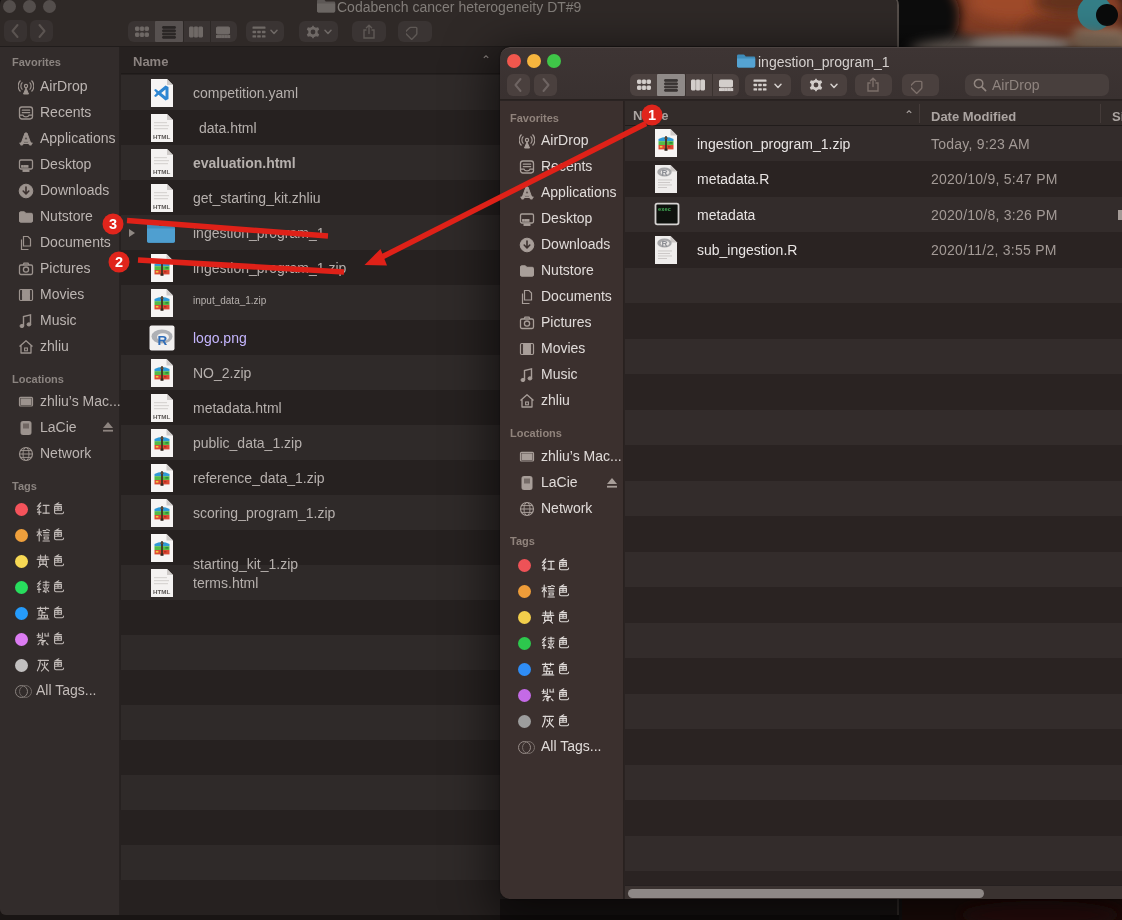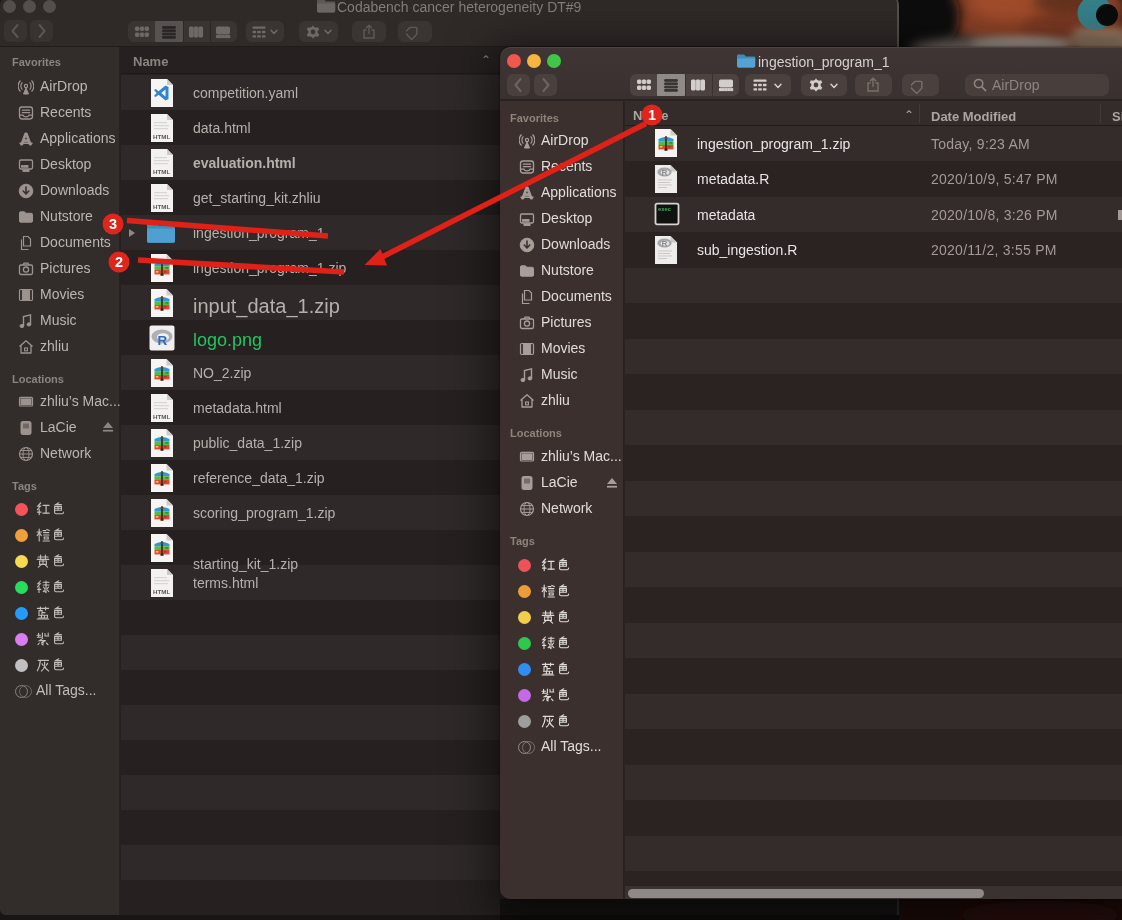--- a/index.html
+++ b/index.html
@@ -525,21 +525,21 @@
 <div class="abs txt" style="left:133px;top:58.5px;font-size:13px;font-weight:bold;color:#8b8380;">Name</div>
 <div class="abs txt" style="left:481px;top:58px;font-size:12px;color:#8b8380;">⌃</div>
 <div class="abs" style="left:121px;top:78px;width:778px;height:1px;background:#1e1a19;"></div>
 <svg class="abs" style="left:150px;top:82.5px;" width="24" height="30">
       <use href="#ic-vsc"></use>
     </svg>
 <div class="abs txt" style="left:193px;top:90.0px;font-size:14px;color:#b6b0ad;">competition.yaml</div>
 <svg class="abs" style="left:150px;top:117.5px;" width="24" height="30">
       <use href="#ic-html"></use>
     </svg>
-<div class="abs txt" style="left:193px;top:125.0px;font-size:14px;color:#b6b0ad;">data.html</div>
+<div class="abs txt" style="left:199px;top:125.0px;font-size:14px;color:#b6b0ad;">data.html</div>
 <svg class="abs" style="left:150px;top:152.5px;" width="24" height="30">
       <use href="#ic-html"></use>
     </svg>
 <div class="abs txt" style="left:193px;top:160.0px;font-size:14px;color:#b6b0ad;font-weight:bold;">evaluation.html</div>
 <svg class="abs" style="left:150px;top:187.5px;" width="24" height="30">
       <use href="#ic-html"></use>
     </svg>
 <div class="abs txt" style="left:193px;top:195.0px;font-size:14px;color:#b6b0ad;">get_starting_kit.zhliu</div>
 <svg class="abs" style="left:128px;top:232.5px;" width="8" height="10" fill="#8f8883">
       <use href="#disc"></use>
@@ -548,25 +548,25 @@
       <use href="#ic-folder"></use>
     </svg>
 <div class="abs txt" style="left:193px;top:230.0px;font-size:14px;color:#b6b0ad;">ingestion_program_1</div>
 <svg class="abs" style="left:150px;top:257.5px;" width="24" height="30">
       <use href="#ic-zip"></use>
     </svg>
 <div class="abs txt" style="left:193px;top:265.0px;font-size:14px;color:#b6b0ad;">ingestion_program_1.zip</div>
 <svg class="abs" style="left:150px;top:292.5px;" width="24" height="30">
       <use href="#ic-zip"></use>
     </svg>
-<div class="abs txt" style="left:193px;top:300.0px;font-size:20px;color:#b6b0ad;">input_data_1.zip</div>
+<div class="abs txt" style="left:193px;top:300.0px;font-size:10px;color:#b6b0ad;">input_data_1.zip</div>
 <svg class="abs" style="left:149px;top:329.5px;" width="26" height="26">
       <use href="#ic-rlogo"></use>
     </svg>
-<div class="abs txt" style="left:193px;top:335.0px;font-size:18px;color:#22c55e;text-align:right;">logo.png</div>
+<div class="abs txt" style="left:193px;top:335.0px;font-size:14px;color:#c4b5fd;text-align:right;">logo.png</div>
 <svg class="abs" style="left:150px;top:362.5px;" width="24" height="30">
       <use href="#ic-zip"></use>
     </svg>
 <div class="abs txt" style="left:193px;top:370.0px;font-size:14px;color:#b6b0ad;">NO_2.zip</div>
 <svg class="abs" style="left:150px;top:397.5px;" width="24" height="30">
       <use href="#ic-html"></use>
     </svg>
 <div class="abs txt" style="left:193px;top:405.0px;font-size:14px;color:#b6b0ad;">metadata.html</div>
 <svg class="abs" style="left:150px;top:432.5px;" width="24" height="30">
       <use href="#ic-zip"></use>

